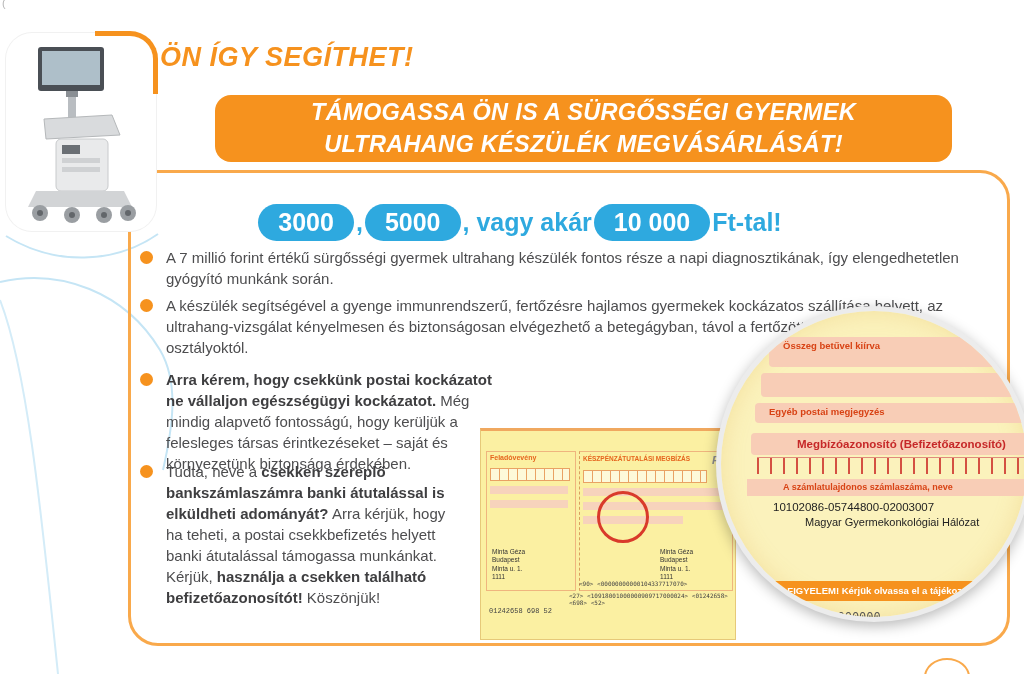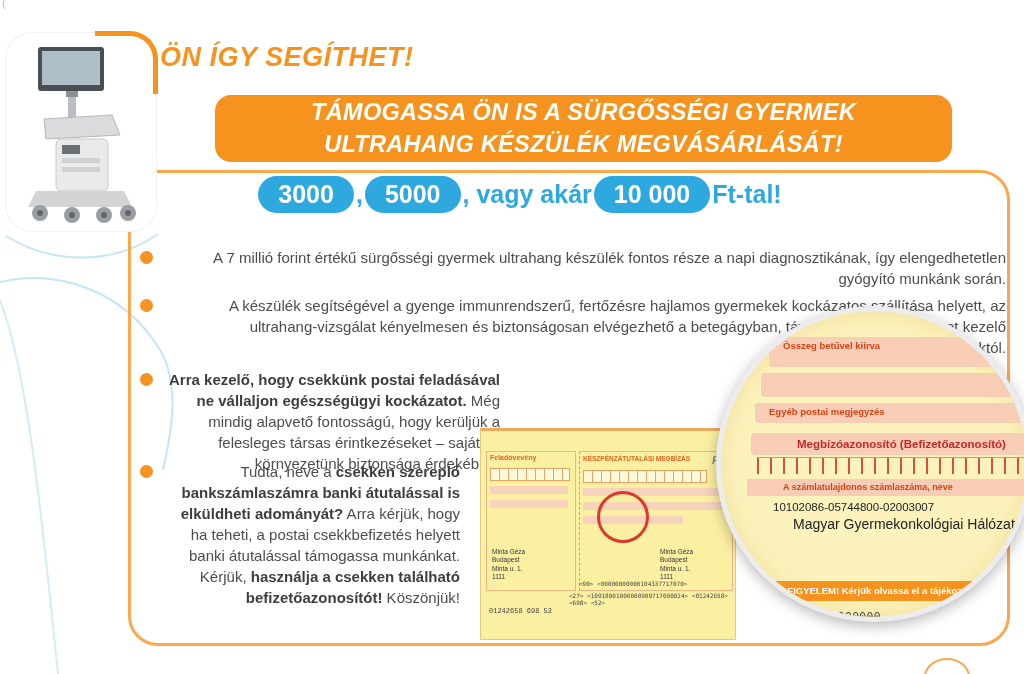--- a/index.html
+++ b/index.html
@@ -22,27 +22,27 @@
     letter-spacing:.5px;z-index:3;}
 
   .banner{position:absolute;left:215px;top:95px;width:737px;height:67px;
     background:var(--accent,#F6921E);border-radius:16px;display:flex;flex-direction:column;
     justify-content:center;align-items:center;z-index:3;}
   .banner .bl{color:#fff;font-weight:bold;font-style:italic;font-size:23.5px;line-height:1.32;letter-spacing:.3px;}
 
   .content-box{position:absolute;left:128px;top:170px;width:882px;height:476px;
     border:3px solid var(--accent2,#F9A94B);border-radius:30px;z-index:1;box-sizing:border-box;}
 
-  .amounts{position:absolute;left:135px;top:176px;width:770px;display:flex;
+  .amounts{position:absolute;left:135px;top:204px;width:770px;display:flex;
     justify-content:center;align-items:center;gap:2px;z-index:2;}
   .pill{background:var(--blue,#2EA9DF);color:#fff;font-weight:bold;font-size:25px;
     padding:4px 20px;border-radius:24px;}
   .blue-b{color:var(--blue,#2EA9DF);font-weight:bold;font-size:25px;}
 
-  .bullet{position:absolute;display:flex;z-index:2;text-align:right;}
+  .bullet{position:absolute;display:flex;z-index:2;}
   .dot{width:13px;height:13px;border-radius:50%;background:var(--accent,#F6921E);
     flex:0 0 13px;margin-top:4px;margin-right:13px;}
   .btext{margin:0;font-size:15px;color:#4d4d4f;line-height:1.4;}
   .btext b{color:#3e3e40;}
   .b1{left:140px;top:247px;width:866px;}
   .b2{left:140px;top:295px;width:866px;}
   .b3{left:140px;top:369px;width:360px;}
   .b4{left:140px;top:461px;width:320px;}
 
   
@@ -86,21 +86,21 @@
   .band-c{left:34px;top:92px;width:300px;height:20px;}
   .payerid{position:absolute;left:30px;top:122px;width:296px;height:22px;background:var(--pink,#F8CDB6);
     border-radius:4px;text-align:left;padding-left:46px;box-sizing:border-box;
     font-size:11.5px;font-weight:bold;color:#C62828;line-height:22px;}
   .ticks{position:absolute;left:36px;top:146px;width:284px;height:16px;
     background:repeating-linear-gradient(90deg,#D2483C 0 2px,transparent 2px 13px);
     border-top:1px solid #E0867A;opacity:.95;}
   .band-d{left:26px;top:168px;width:300px;height:17px;background:var(--pink,#F8CDB6);
     font-size:9px;font-weight:bold;color:#D84315;line-height:17px;padding-left:36px;box-sizing:border-box;position:absolute;}
   .account{position:absolute;left:52px;top:190px;font-size:11.5px;color:#222;}
-  .org{position:absolute;left:40px;top:205px;font-size:14px;color:#222;padding-left:32px;}
+  .org{position:absolute;left:52px;top:205px;font-size:11px;color:#222;padding-left:32px;}
   .warn{position:absolute;left:18px;top:270px;width:292px;height:20px;background:var(--accent,#F6921E);
     color:#fff;font-size:9.5px;font-weight:bold;text-align:center;line-height:20px;border-radius:3px;}
   .magcode{position:absolute;left:102px;top:299px;font-family:"DejaVu Sans Mono",monospace;font-size:12px;color:#555;}
 
   .corner-circle{position:absolute;left:924px;top:658px;width:42px;height:34px;
     border:2px solid var(--accent2,#F9A94B);border-radius:50%;z-index:1;}
 </style>
 </head>
 <body>
 
@@ -161,21 +161,21 @@
     <p class="btext"><span>A 7 millió forint értékű sürgősségi gyermek ultrahang készülék fontos része a napi diagnosztikának, így elengedhetetlen gyógyító munkánk során.</span></p>
   </div>
 
   <div class="bullet b2">
     <span class="dot"></span>
     <p class="btext"><span>A készülék segítségével a gyenge immunrendszerű, fertőzésre hajlamos gyermekek kockázatos szállítása helyett, az ultrahang-vizsgálat kényelmesen és biztonságosan elvégezhető a betegágyban, távol a fertőzött betegeket kezelő osztályoktól.</span></p>
   </div>
 
   <div class="bullet b3">
     <span class="dot"></span>
-    <p class="btext"><b>Arra kezelő, hogy csekkünk postai feladásával ne vállaljon egészségügyi kockázatot.</b><span> Még mindig alapvető fontosságú, hogy kerüljük a felesleges társas érintkezéseket – saját és környezetünk biztonsága érdekében.</span></p>
+    <p class="btext"><b>Arra kérem, hogy csekkünk postai kockázatot ne vállaljon egészségügyi kockázatot.</b><span> Még mindig alapvető fontosságú, hogy kerüljük a felesleges társas érintkezéseket – saját és környezetünk biztonsága érdekében.</span></p>
   </div>
 
   <div class="bullet b4">
     <span class="dot"></span>
     <p class="btext"><span>Tudta, neve a </span><b>csekken szereplő bankszámlaszámra banki átutalással is elküldheti adományát?</b><span> Arra kérjük, hogy ha teheti, a postai csekkbefizetés helyett banki átutalással támogassa munkánkat. Kérjük, </span><b>használja a csekken található befizetőazonosítót!</b><span> Köszönjük!</span></p>
   </div>
 
   <div class="check">
     <div class="slip">
       <div class="slip-h">Feladóvevény</div>

